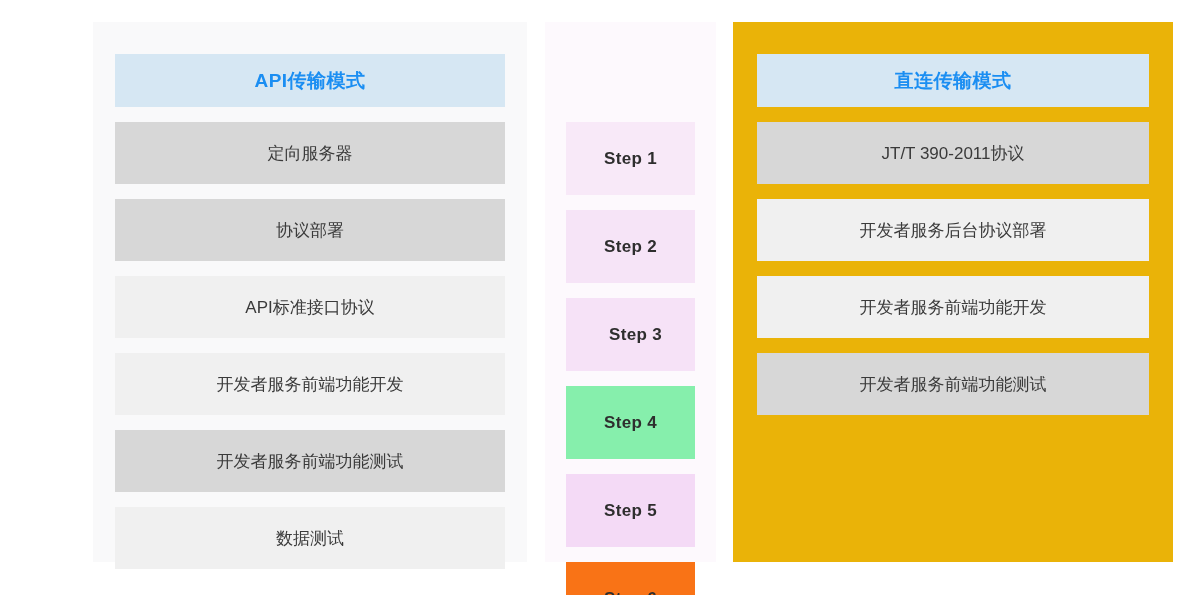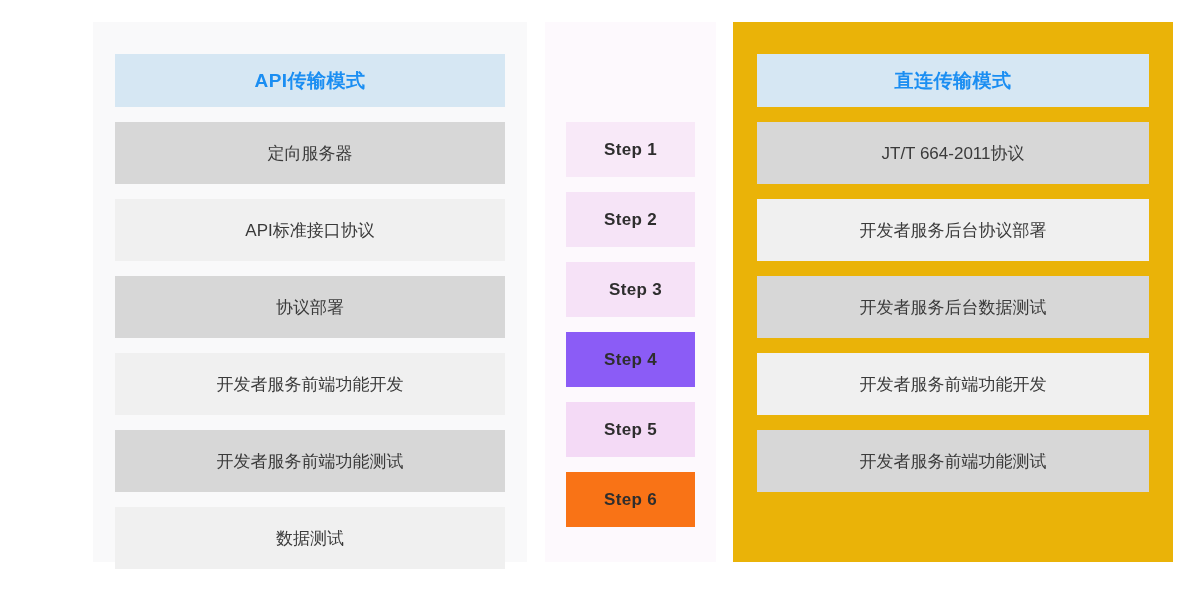--- a/index.html
+++ b/index.html
@@ -79,63 +79,62 @@
   }
 
   .row.dark  { background: #d7d7d7; }
   .row.light { background: #f0f0f0; }
 
   .step-spacer {
     height: 53px;
   }
 
   .step {
-    height: 55px;
+    height: 73px;
     display: flex;
     align-items: center;
     justify-content: center;
     font-size: 17px;
     font-weight: bold;
     color: #2e2e2e;
     letter-spacing: 0.3px;
   }
 </style>
 </head>
 <body>
 
 <div class="stage">
 
   <div class="panel panel-left">
     <div class="col-inner">
       <div class="title-bar">API传输模式</div>
       <div class="row dark">定向服务器</div>
+      <div class="row dark">协议部署</div>
       <div class="row light">API标准接口协议</div>
-      <div class="row dark">协议部署</div>
       <div class="row light">开发者服务前端功能开发</div>
       <div class="row dark">开发者服务前端功能测试</div>
       <div class="row light">数据测试</div>
     </div>
   </div>
 
   <div class="panel panel-mid">
     <div class="col-inner">
       <div class="step-spacer"></div>
       <div class="step" style="background: rgb(248, 233, 248);">Step 1</div>
       <div class="step" style="background: rgb(246, 228, 247);">Step 2</div>
       <div class="step" style="background: rgb(246, 226, 247); padding-left: 10px;">Step 3</div>
-      <div class="step" style="background: #8b5cf6;">Step 4</div>
+      <div class="step" style="background: #86efac;">Step 4</div>
       <div class="step" style="background: rgb(244, 218, 246);">Step 5</div>
       <div class="step" style="background: #f97316;">Step 6</div>
     </div>
   </div>
 
   <div class="panel panel-right">
     <div class="col-inner">
       <div class="title-bar">直连传输模式</div>
-      <div class="row dark">JT/T 664-2011协议</div>
+      <div class="row dark">JT/T 390-2011协议</div>
       <div class="row light">开发者服务后台协议部署</div>
-      <div class="row dark">开发者服务后台数据测试</div>
       <div class="row light">开发者服务前端功能开发</div>
       <div class="row dark">开发者服务前端功能测试</div>
     </div>
   </div>
 
 </div>
 
 </body></html>

